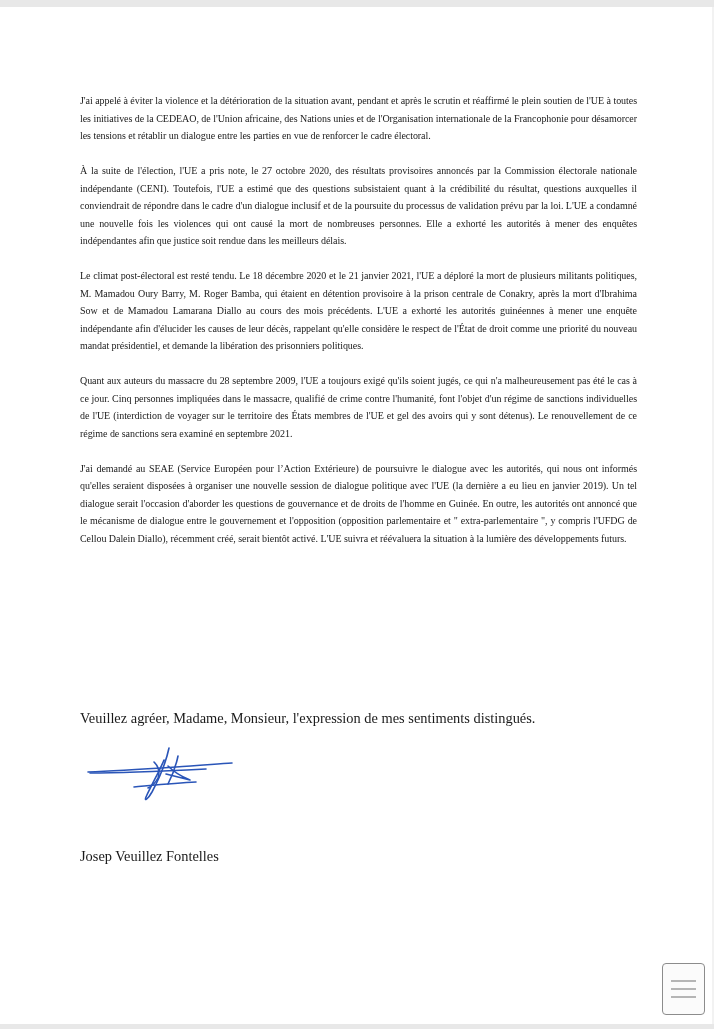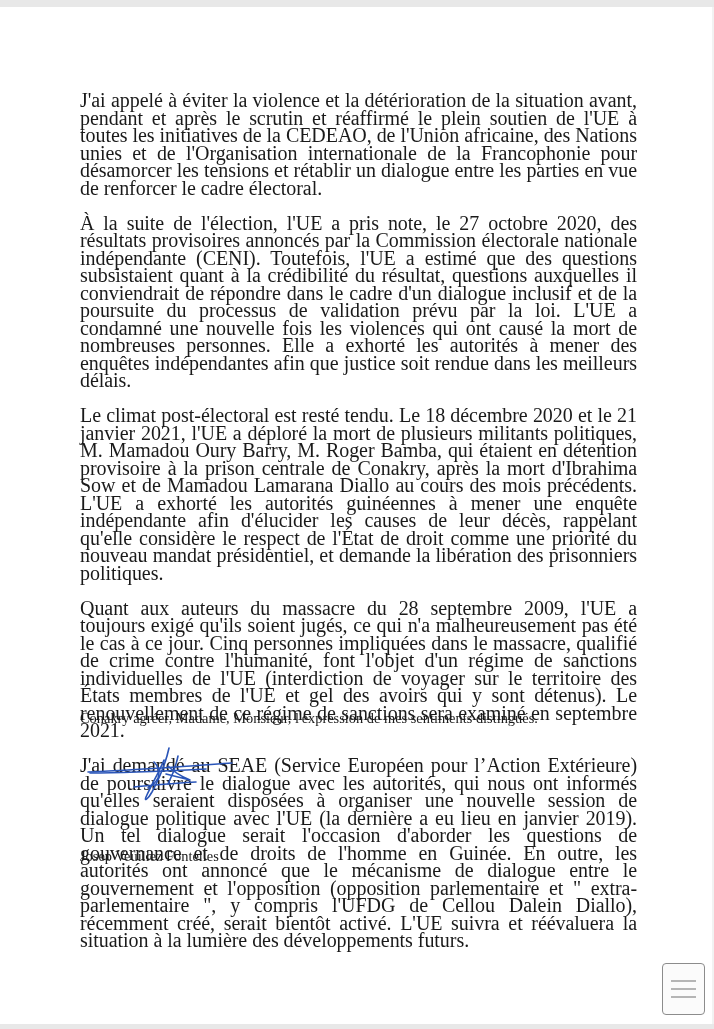--- a/index.html
+++ b/index.html
@@ -19,21 +19,21 @@
     }
     .right-edge {
       position: absolute; left: 712px; top: 7px; width: 2px; height: 1017px;
       background: #f2f2f2;
     }
     .page {
       position: absolute; left: 80px; top: 92px; width: 557px;
     }
     .para {
       margin: 0 0 17.5px 0;
-      font-size: 20px;
+      font-size: 10px;
       line-height: 17.5px;
       text-align: justify;
       letter-spacing: -0.05px;
     }
     .closing {
       position: absolute; left: 80px; top: 710px;
       font-size: 14.4px; line-height: 17.5px; margin: 0;
     }
     .signature {
       position: absolute; left: 86px; top: 742px; width: 150px; height: 64px;
@@ -58,21 +58,21 @@
 <div class="right-edge"></div>
 
 <div class="page">
   <p class="para">J'ai appelé à éviter la violence et la détérioration de la situation avant, pendant et après le scrutin et réaffirmé le plein soutien de l'UE à toutes les initiatives de la CEDEAO, de l'Union africaine, des Nations unies et de l'Organisation internationale de la Francophonie pour désamorcer les tensions et rétablir un dialogue entre les parties en vue de renforcer le cadre électoral.</p>
   <p class="para">À la suite de l'élection, l'UE a pris note, le 27 octobre 2020, des résultats provisoires annoncés par la Commission électorale nationale indépendante (CENI). Toutefois, l'UE a estimé que des questions subsistaient quant à la crédibilité du résultat, questions auxquelles il conviendrait de répondre dans le cadre d'un dialogue inclusif et de la poursuite du processus de validation prévu par la loi. L'UE a condamné une nouvelle fois les violences qui ont causé la mort de nombreuses personnes. Elle a exhorté les autorités à mener des enquêtes indépendantes afin que justice soit rendue dans les meilleurs délais.</p>
   <p class="para">Le climat post-électoral est resté tendu. Le 18 décembre 2020 et le 21 janvier 2021, l'UE a déploré la mort de plusieurs militants politiques, M. Mamadou Oury Barry, M. Roger Bamba, qui étaient en détention provisoire à la prison centrale de Conakry, après la mort d'Ibrahima Sow et de Mamadou Lamarana Diallo au cours des mois précédents. L'UE a exhorté les autorités guinéennes à mener une enquête indépendante afin d'élucider les causes de leur décès, rappelant qu'elle considère le respect de l'État de droit comme une priorité du nouveau mandat présidentiel, et demande la libération des prisonniers politiques.</p>
   <p class="para">Quant aux auteurs du massacre du 28 septembre 2009, l'UE a toujours exigé qu'ils soient jugés, ce qui n'a malheureusement pas été le cas à ce jour. Cinq personnes impliquées dans le massacre, qualifié de crime contre l'humanité, font l'objet d'un régime de sanctions individuelles de l'UE (interdiction de voyager sur le territoire des États membres de l'UE et gel des avoirs qui y sont détenus). Le renouvellement de ce régime de sanctions sera examiné en septembre 2021.</p>
   <p class="para">J'ai demandé au SEAE (Service Européen pour l’Action Extérieure) de poursuivre le dialogue avec les autorités, qui nous ont informés qu'elles seraient disposées à organiser une nouvelle session de dialogue politique avec l'UE (la dernière a eu lieu en janvier 2019). Un tel dialogue serait l'occasion d'aborder les questions de gouvernance et de droits de l'homme en Guinée. En outre, les autorités ont annoncé que le mécanisme de dialogue entre le gouvernement et l'opposition (opposition parlementaire et " extra-parlementaire ", y compris l'UFDG de Cellou Dalein Diallo), récemment créé, serait bientôt activé. L'UE suivra et réévaluera la situation à la lumière des développements futurs.</p>
 </div>
 
-<p class="closing">Conakry agréer, Madame, Monsieur, l'expression de mes sentiments distingués.</p>
+<p class="closing">Veuillez agréer, Madame, Monsieur, l'expression de mes sentiments distingués.</p>
 
 <svg class="signature" viewBox="0 0 150 64">
   <g fill="none" stroke="#2a55b8" stroke-width="1.6" stroke-linecap="round" stroke-linejoin="round">
     <path d="M2 30 C 30 29, 60 27, 90 25 C 110 24, 130 22, 146 21"></path>
     <path d="M4 31 C 40 31, 80 29, 120 27"></path>
     <path d="M48 45 C 70 43, 90 41, 110 40"></path>
     <path d="M83 6 C 80 20, 74 35, 66 50 C 62 57, 58 60, 60 55 C 66 42, 74 28, 78 18"></path>
     <path d="M68 20 C 72 24, 74 30, 72 36 C 70 40, 66 44, 62 46"></path>
     <path d="M82 24 C 86 28, 94 34, 104 38 C 96 36, 88 34, 80 32"></path>
     <path d="M92 14 C 90 24, 86 34, 82 42"></path>

